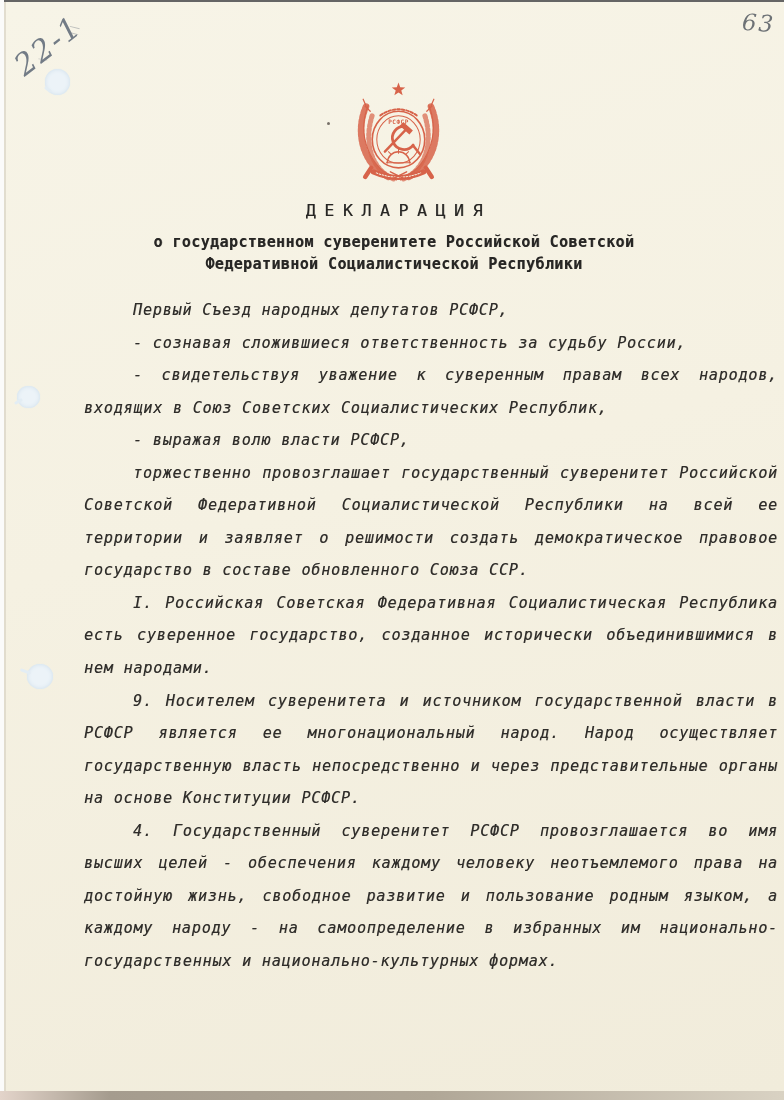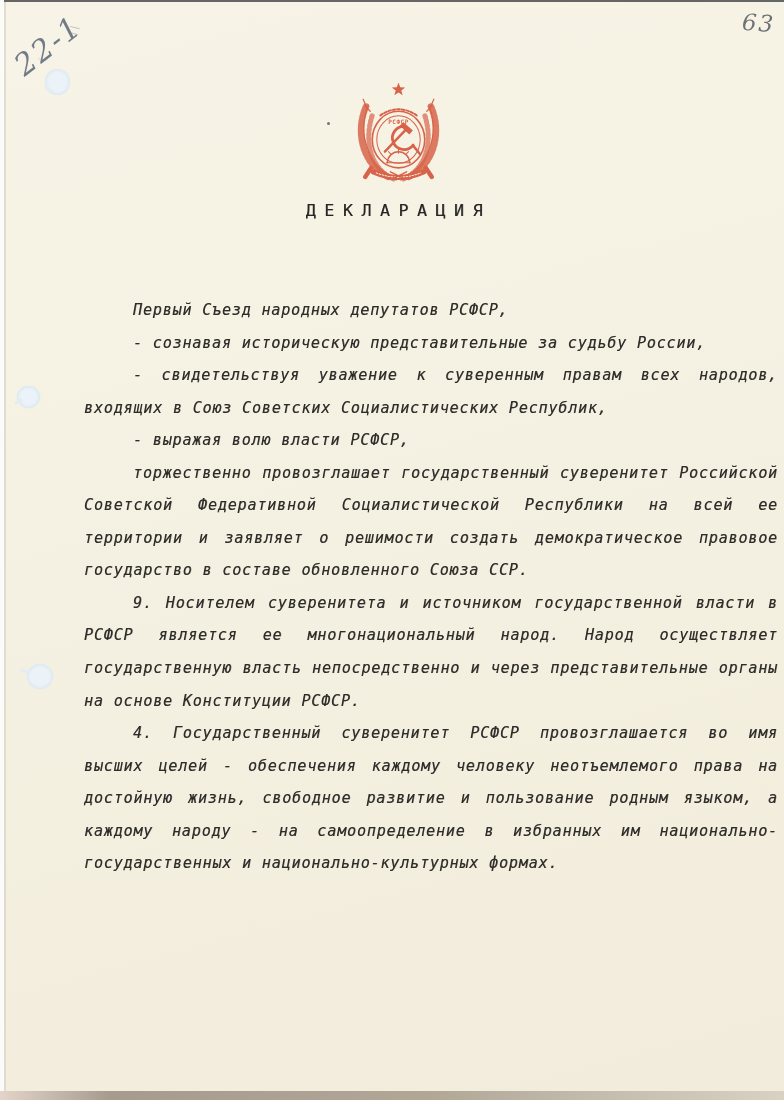--- a/index.html
+++ b/index.html
@@ -121,27 +121,32 @@
             <path d="M25 86 l-6 9" stroke-width="4.4"></path>
             <path d="M79 86 l6 9" stroke-width="4.4"></path>
             <path d="M46 97 L60 90 M58 97 L44 90" stroke-width="1.5"></path>
           </g>
         </g>
       </svg>
     </div>
 
     <div class="title">ДЕКЛАРАЦИЯ</div>
 
+    <div class="subtitle">
+      <div>о государственном суверенитете Российской Советской</div>
+      <div>Федеративной Социалистической Республики</div>
+    </div>
 
     <div class="doc-body">
       <p>Первый Съезд народных депутатов РСФСР,</p>
-      <p>- сознавая историческую представительные за судьбу России,</p>
+      <p>- сознавая сложившиеся ответственность за судьбу России,</p>
       <p>- свидетельствуя уважение к суверенным правам всех народов, входящих в Союз Советских Социалистических Республик,</p>
       <p>- выражая волю власти РСФСР,</p>
       <p>торжественно провозглашает государственный суверенитет Российской Советской Федеративной Социалистической Республики на всей ее территории и заявляет о решимости создать демократическое правовое государство в составе обновленного Союза ССР.</p>
+      <p>I. Российская Советская Федеративная Социалистическая Республика есть суверенное государство, созданное исторически объединившимися в нем народами.</p>
       <p>9. Носителем суверенитета и источником государственной власти в РСФСР является ее многонациональный народ. Народ осуществляет государственную власть непосредственно и через представительные органы на основе Конституции РСФСР.</p>
       <p>4. Государственный суверенитет РСФСР провозглашается во имя высших целей - обеспечения каждому человеку неотъемлемого права на достойную жизнь, свободное развитие и пользование родным языком, а каждому народу - на самоопределение в избранных им национально-государственных и национально-культурных формах.</p>
     </div>
 
   </div>
 
   <div class="edge-top"></div>
   <div class="edge-left"></div>
   <div class="edge-left-shadow"></div>
   <div class="edge-bottom"></div>

